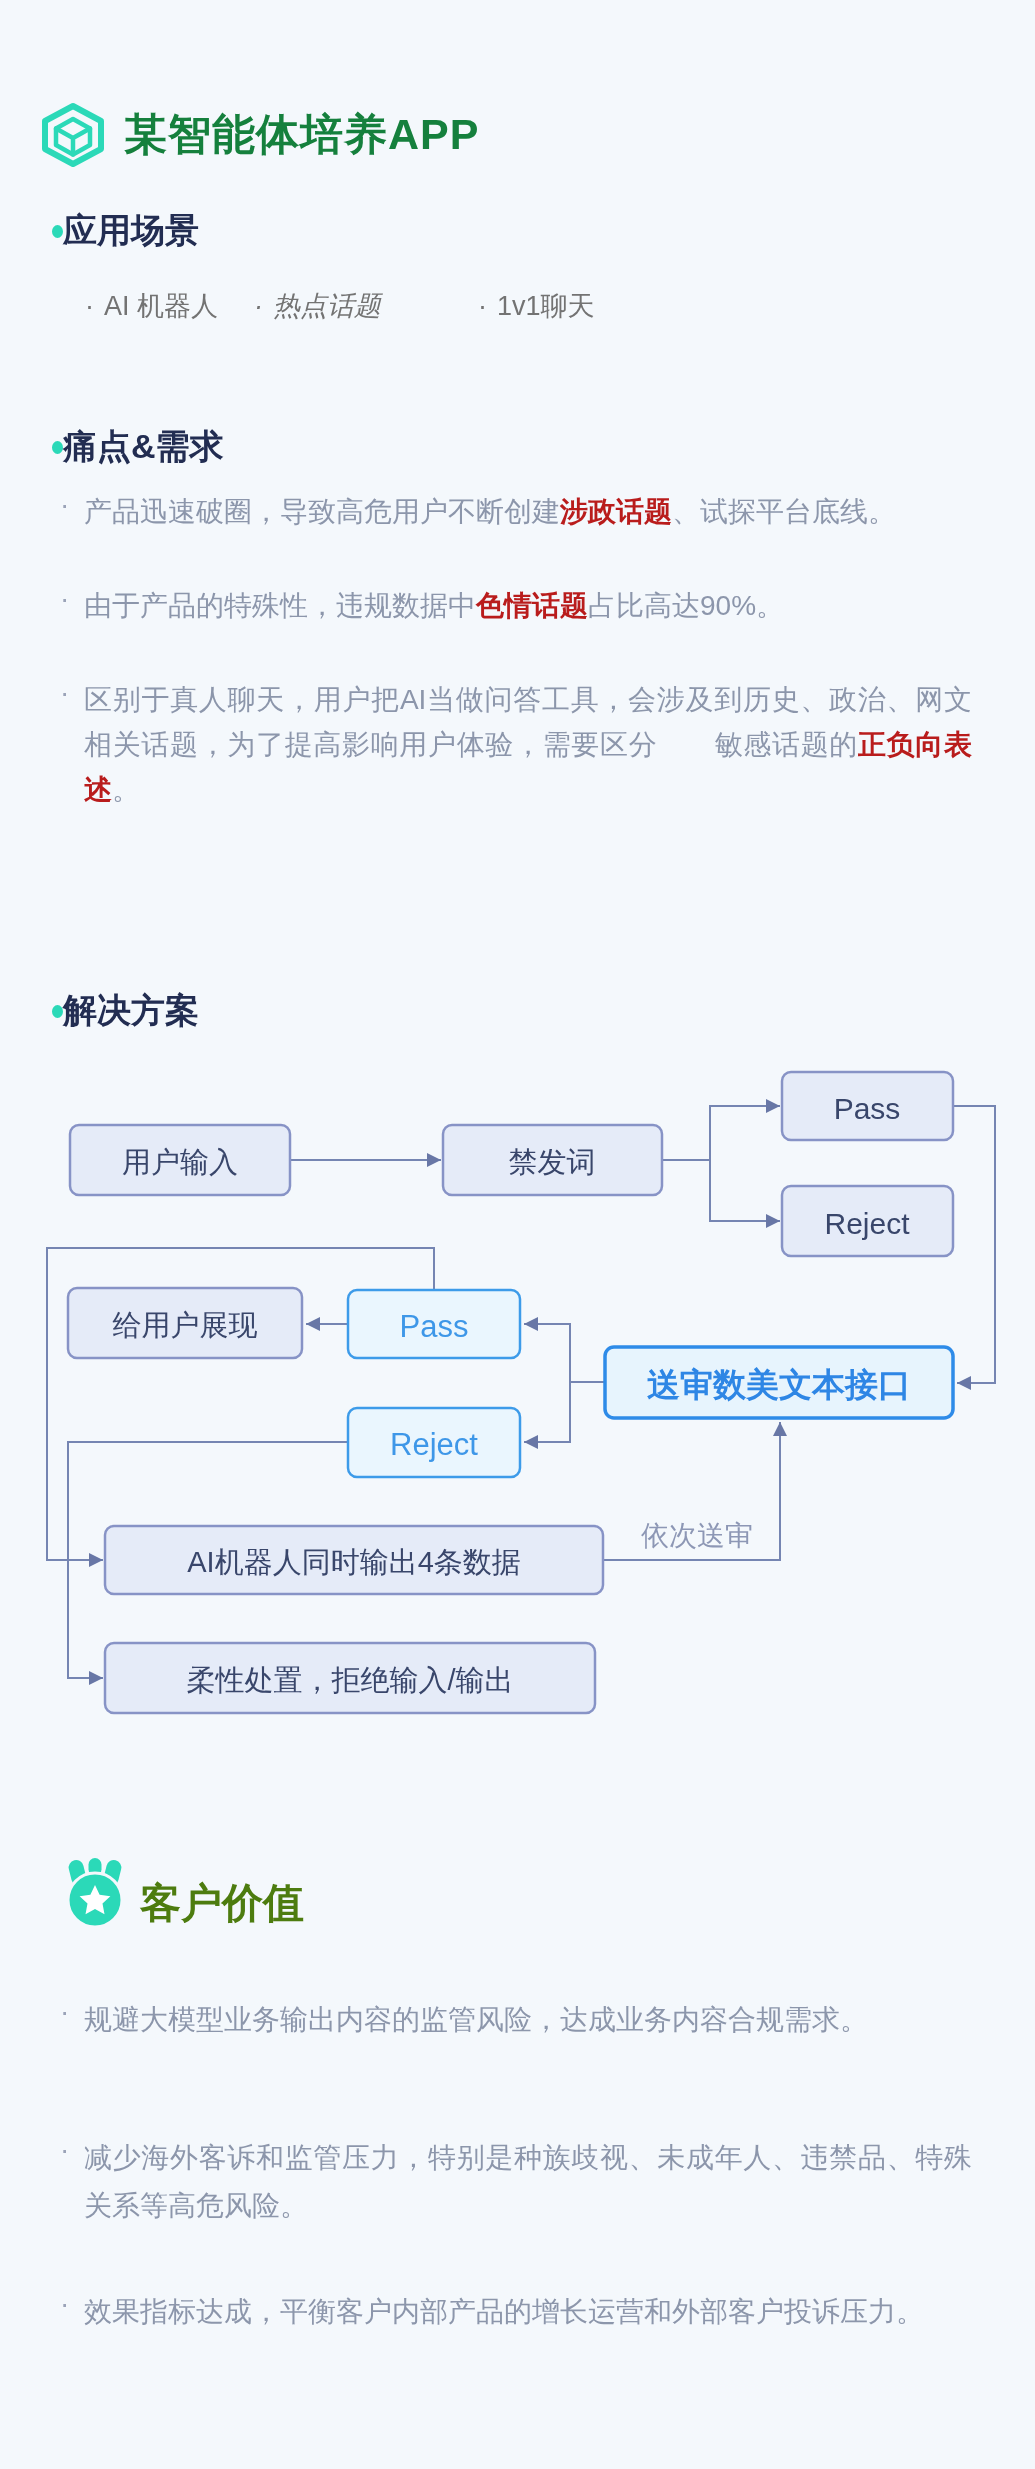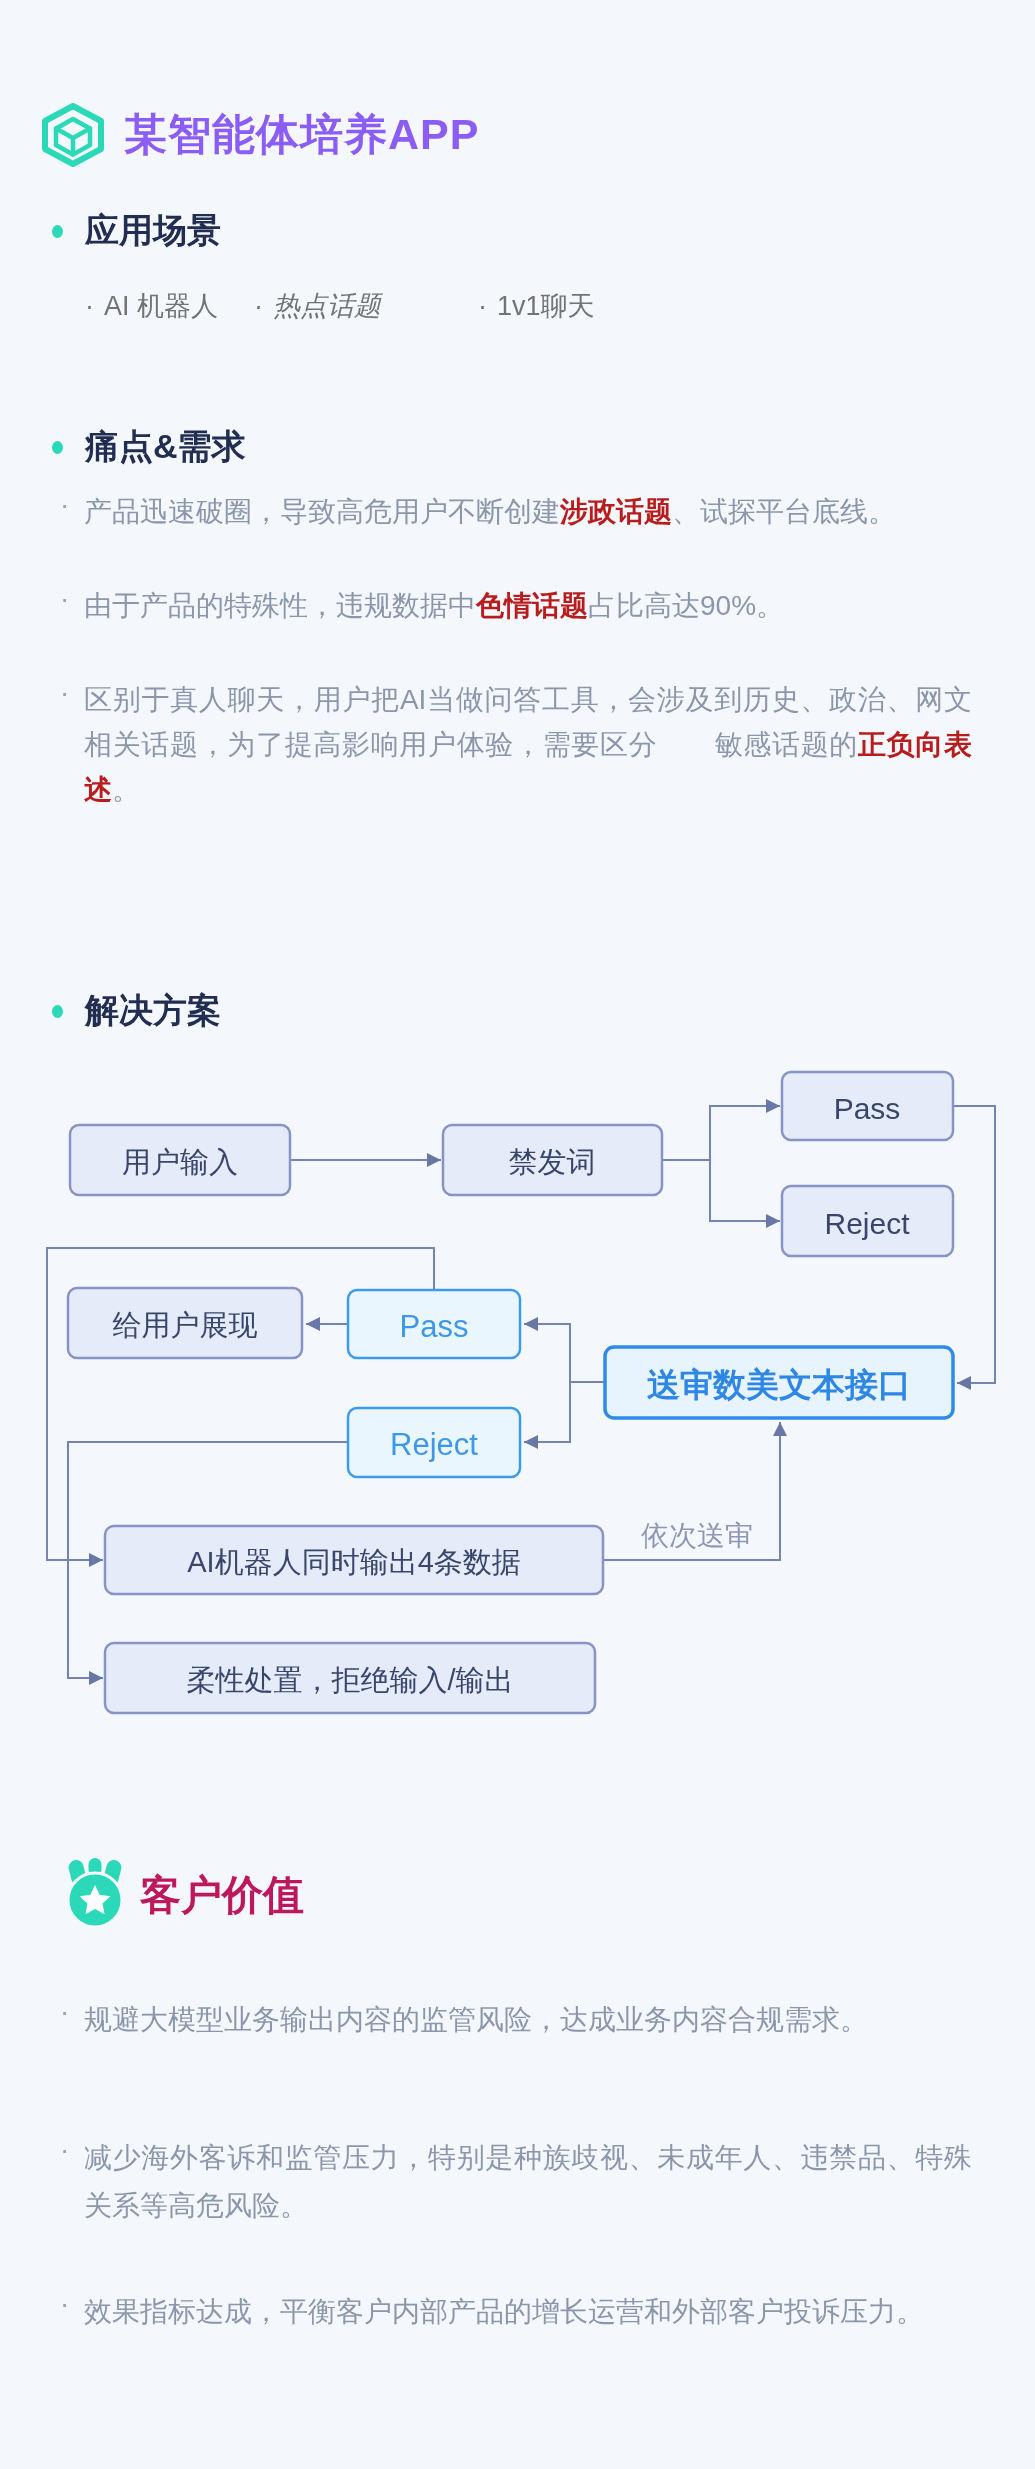--- a/index.html
+++ b/index.html
@@ -2,41 +2,41 @@
 <html><head>
 <meta charset="utf-8">
 <style>
   html,body{margin:0;padding:0;}
   body{background:#eef2f7;font-family:"Liberation Sans","DejaVu Sans",sans-serif;}
   #page{position:relative;width:1035px;height:2469px;background:#F4F8FC;overflow:hidden;margin:0 auto;}
 
   .abs{position:absolute;}
 
   
-  .app-title{left:124px;top:106px;font-size:43px;font-weight:bold;color:#8b5cf6;letter-spacing:1px;}
+  .app-title{left:124px;top:106px;font-size:43px;font-weight:bold;color:#15803d;letter-spacing:1px;}
 
   
-  .sec-head{display:flex;align-items:center;gap:22px;}
+  .sec-head{display:flex;align-items:center;}
   .sec-dot{width:11px;height:13px;border-radius:50%;background:#2BD9B8;flex:0 0 auto;}
   .sec-title{font-size:34px;font-weight:bold;color:#222D52;}
 
   
   .scn{font-size:27px;color:#737373;white-space:nowrap;}
   .scn .mk{margin-right:10px;}
 
   
   .blt{display:flex;width:912px;}
   .blt .mk{flex:0 0 24px;color:#9AA3B8;font-size:28px;line-height:inherit;}
   .blt .tx{flex:1;color:#8C96AB;font-size:28px;text-align:justify;}
   .pain .tx{line-height:45px;}
   .value .tx{line-height:48px;}
   .hl{color:#b91c1c;font-weight:bold;}
 
   
-  .cv-title{font-size:41px;font-weight:bold;color:#be185d;}
+  .cv-title{font-size:41px;font-weight:bold;color:#4d7c0f;margin-top:8px;}
 
   svg text{font-family:"Liberation Sans","DejaVu Sans",sans-serif;}
 </style>
 </head>
 <body>
 
 <div id="page">
 
   <div class="abs" style="left:40px;top:102px;width:66px;height:66px;">
     <svg width="66" height="66" viewBox="0 0 66 66" fill="none">

